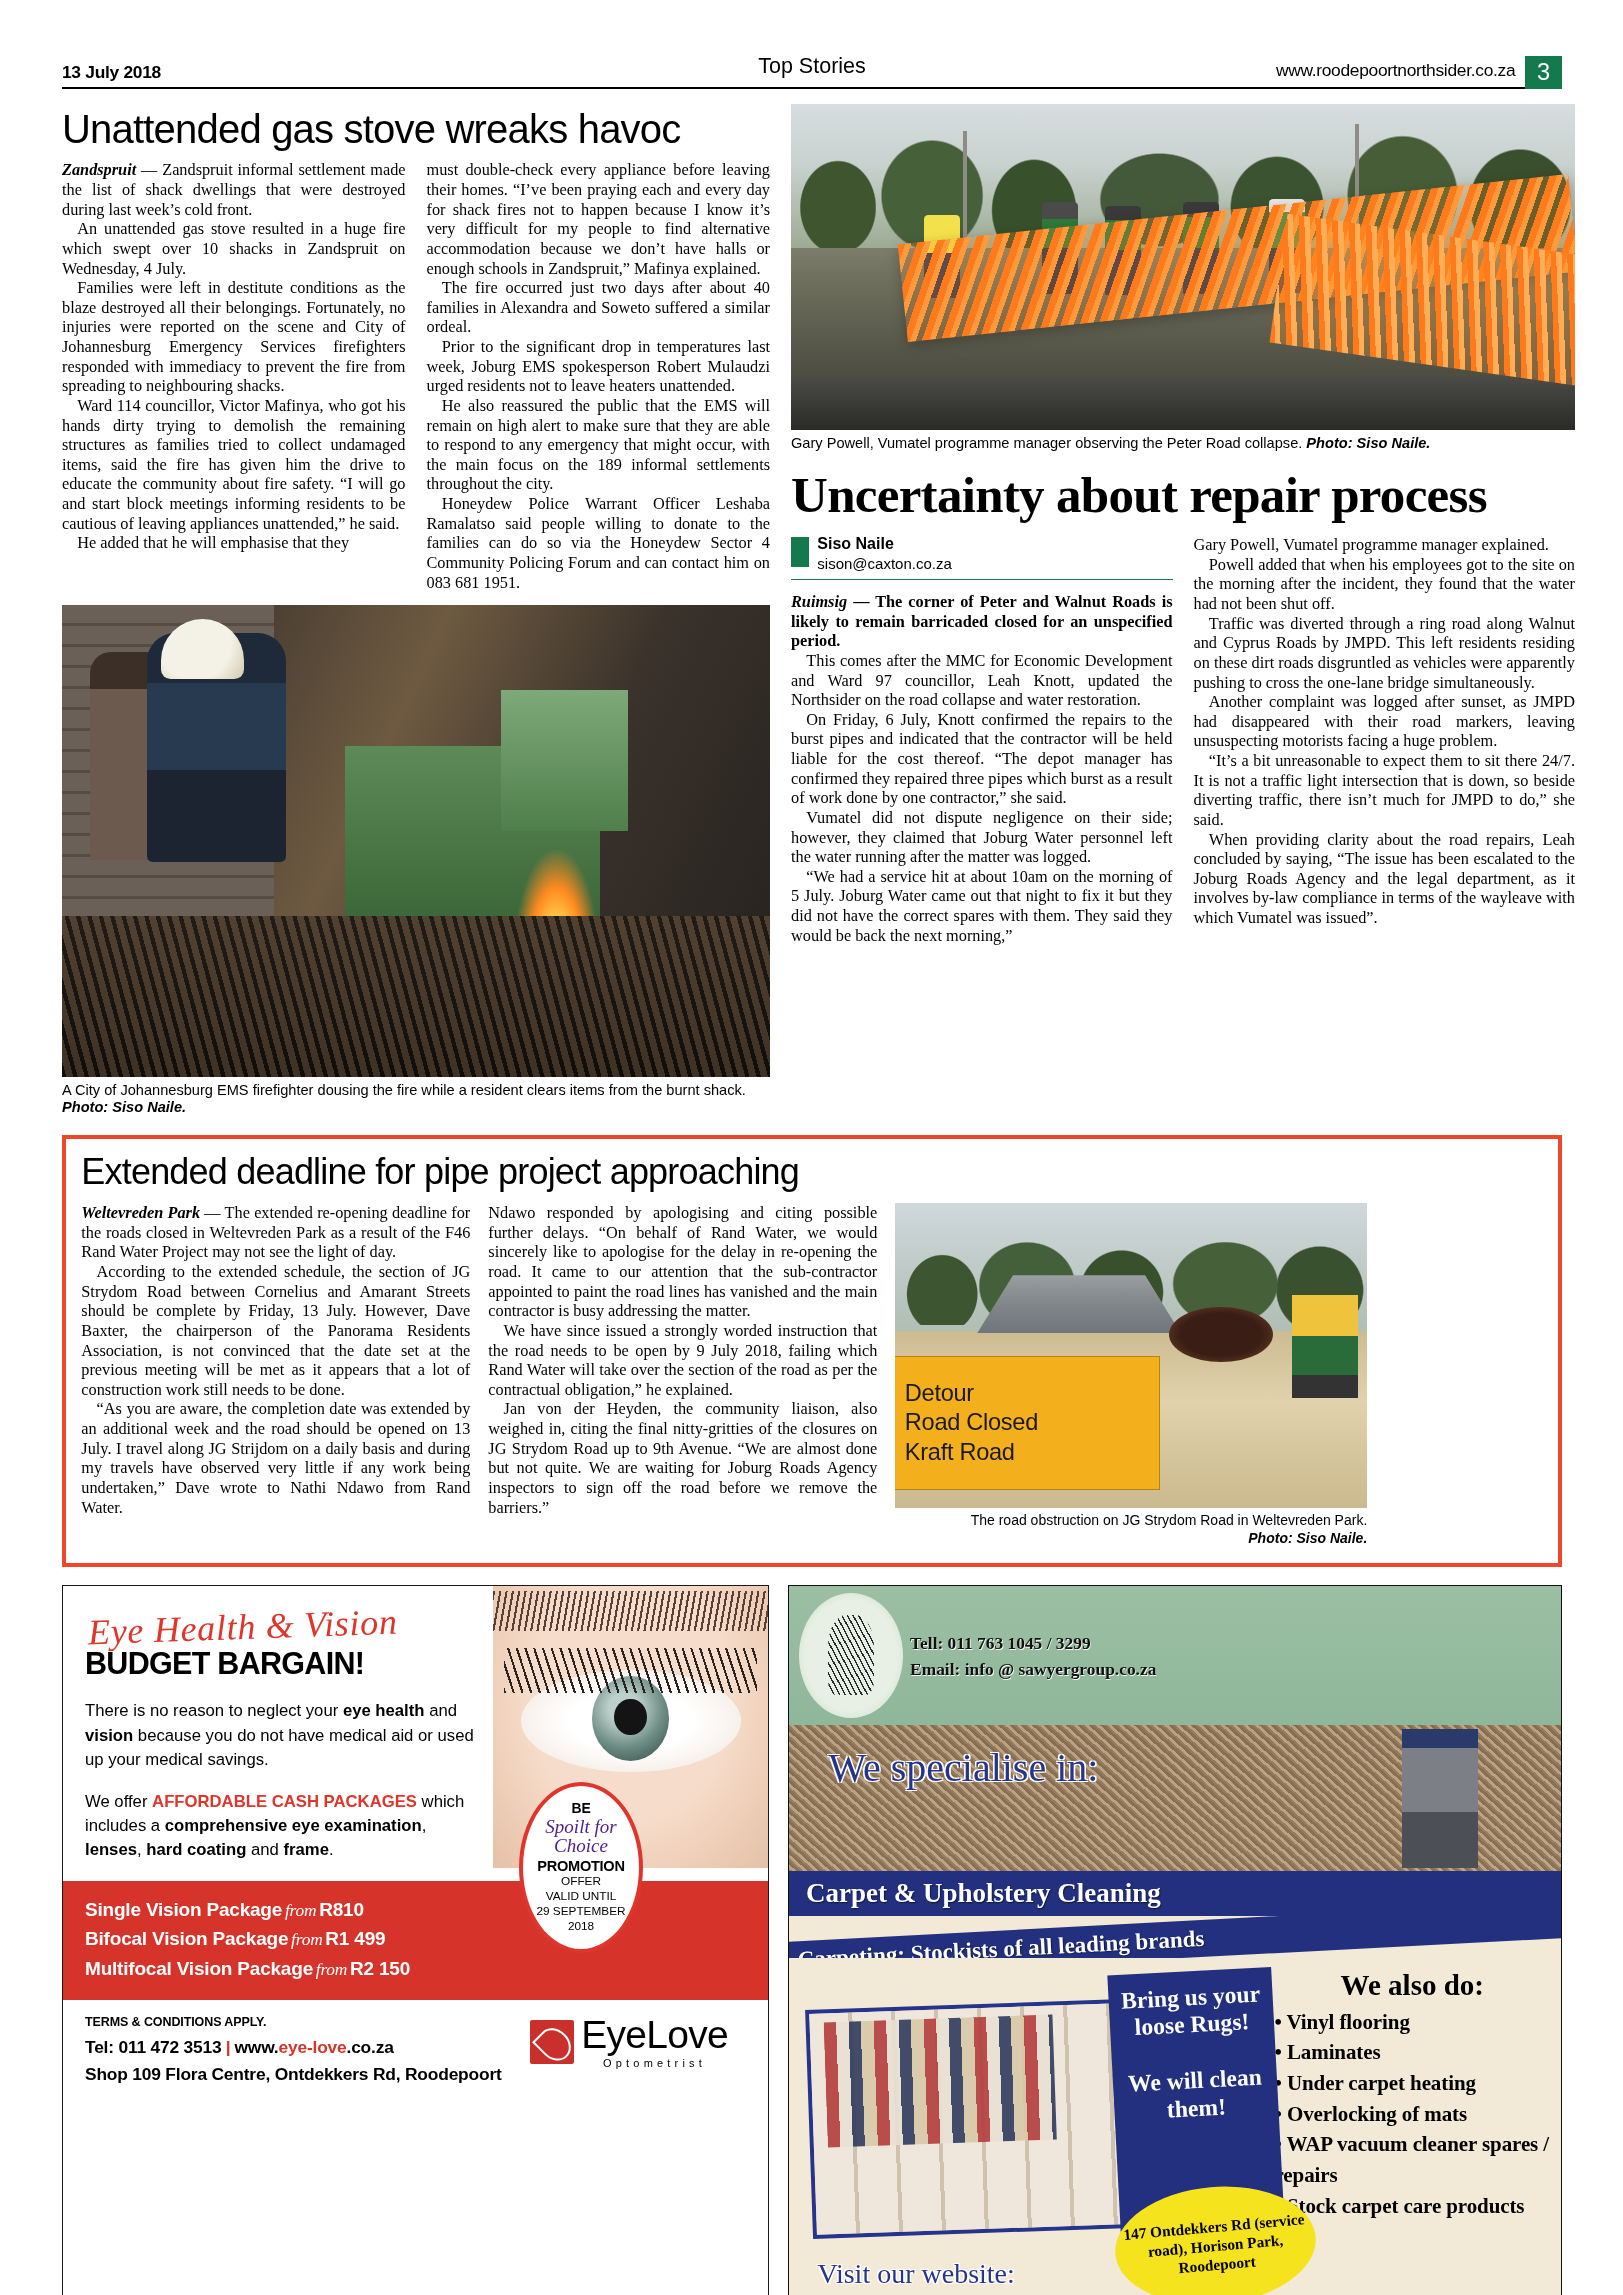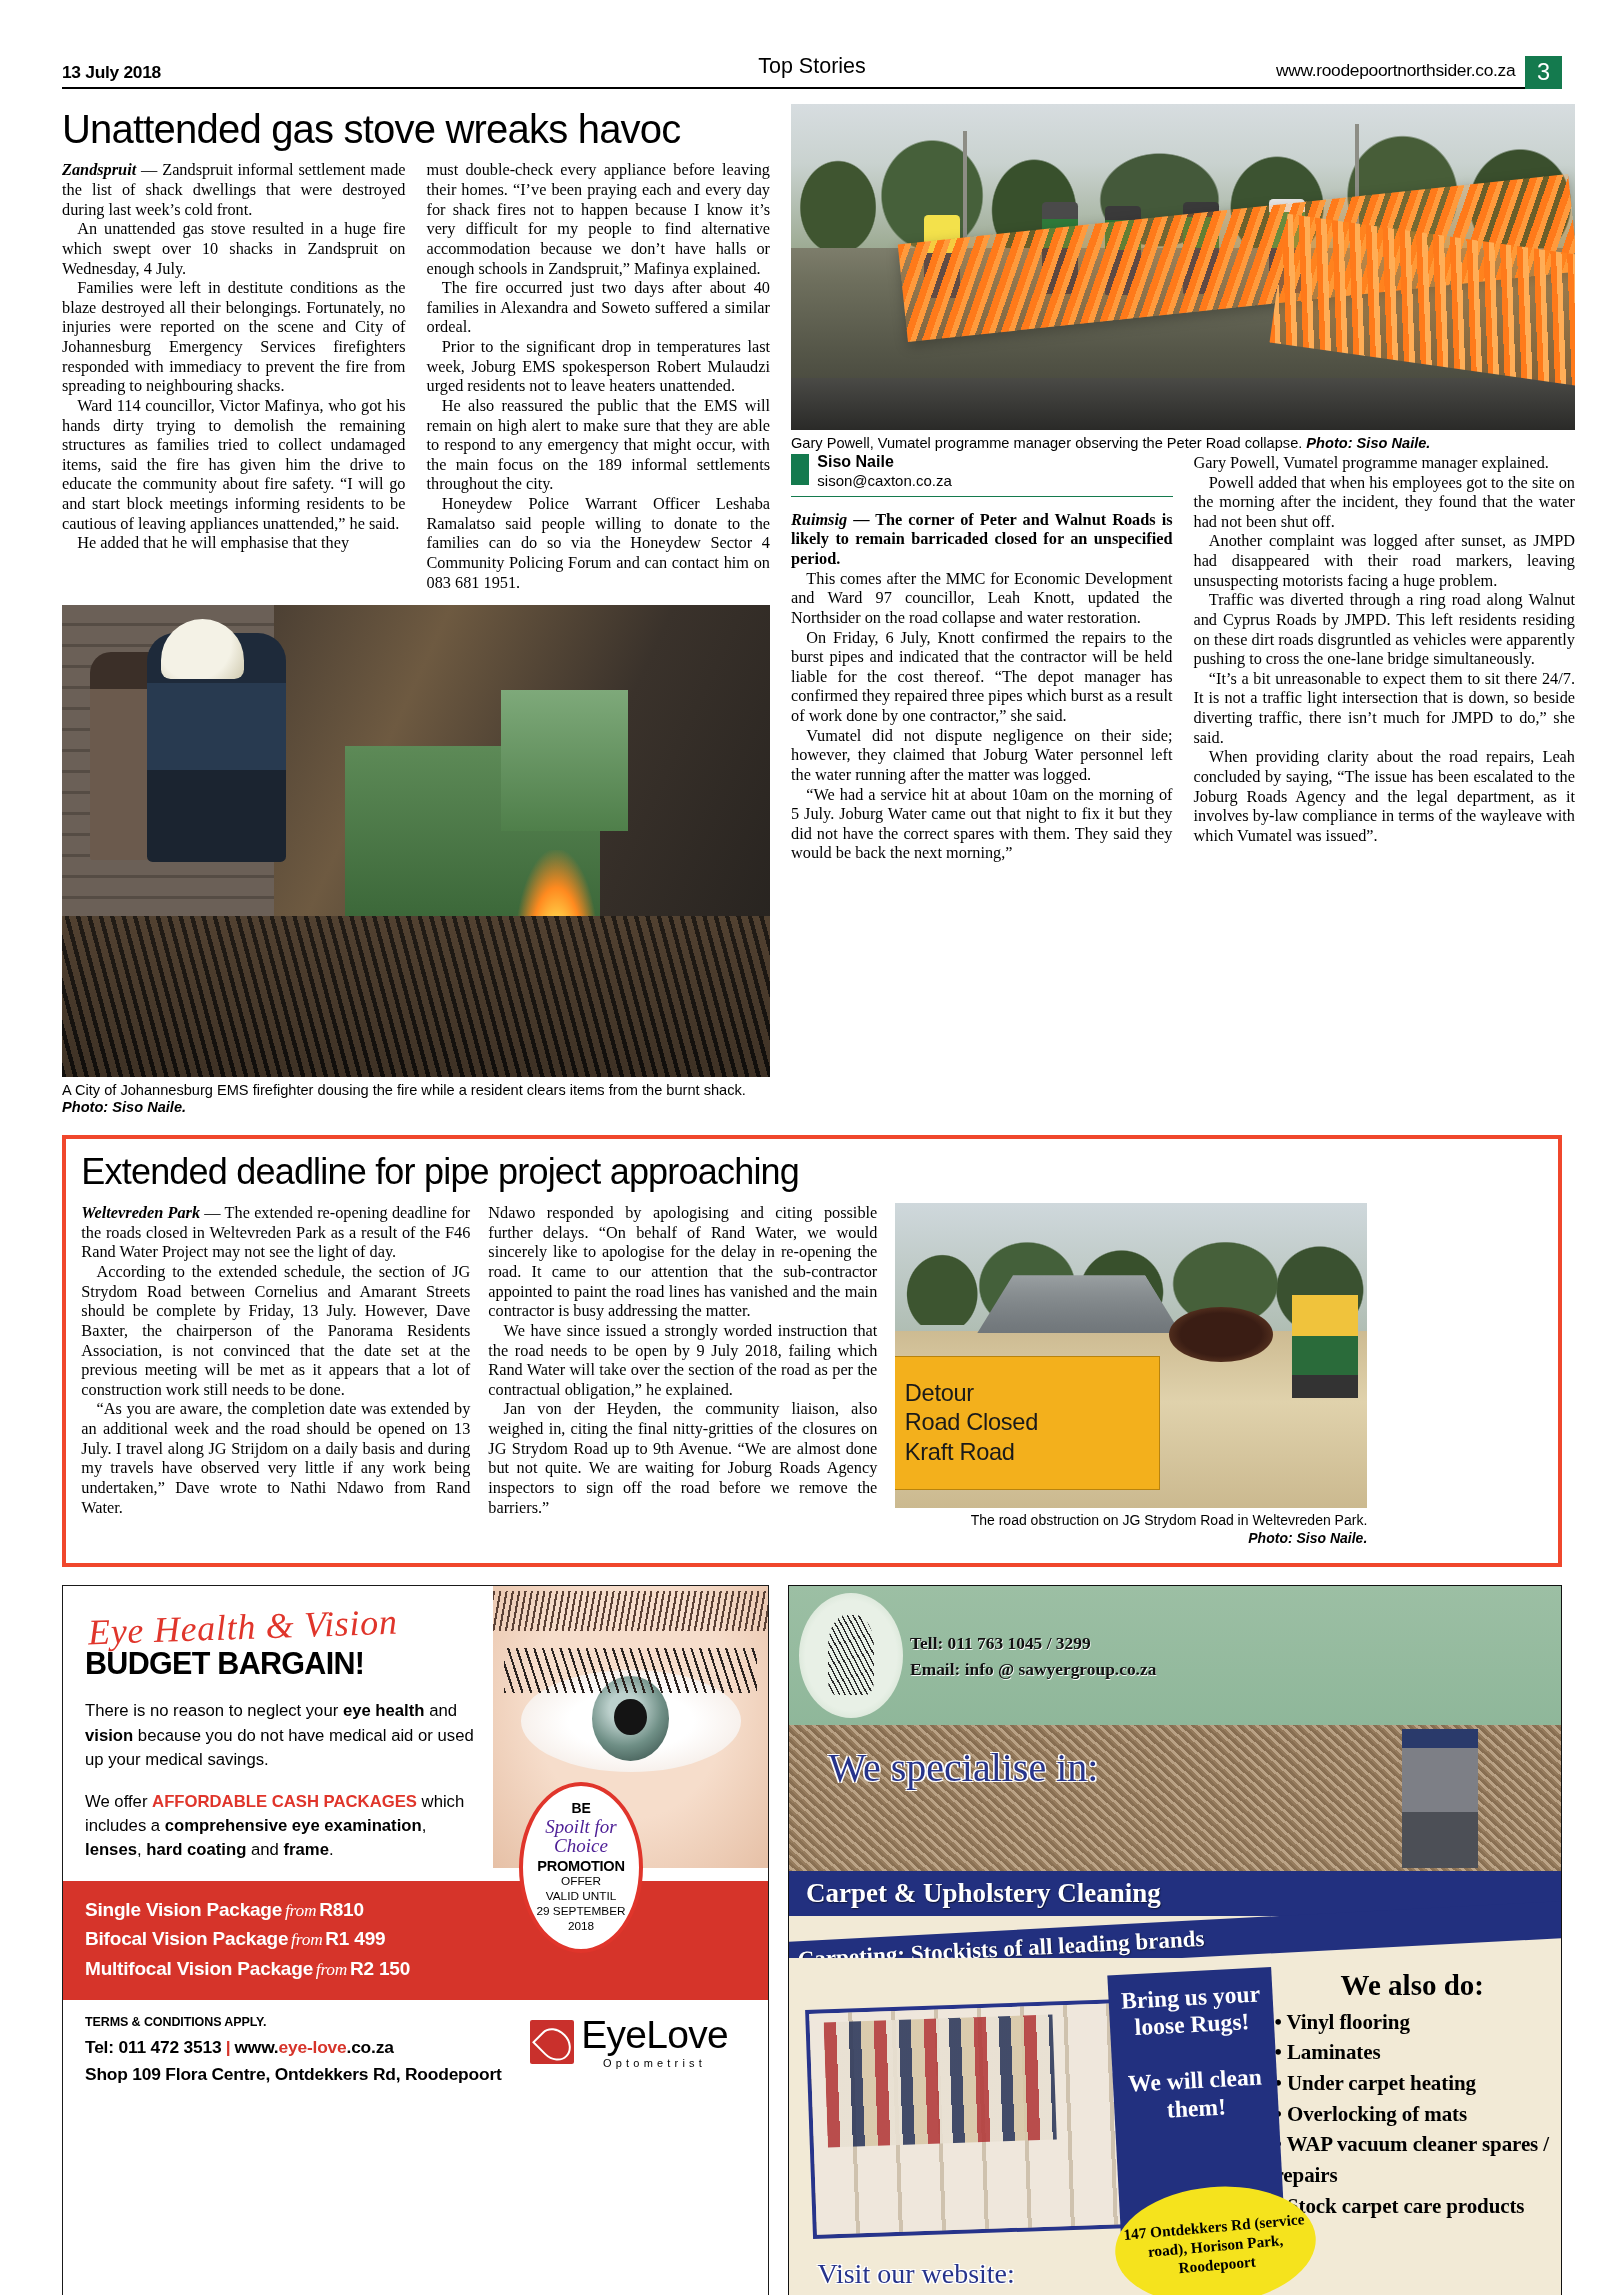--- a/index.html
+++ b/index.html
@@ -522,20 +522,21 @@
         <div class="worker w3"></div>
         <div class="worker w4"></div>
         <div class="worker w5"></div>
         <div class="netting"></div>
         <div class="netting2"></div>
       </div>
       <div class="caption">
         <span>Gary Powell, Vumatel programme manager observing the Peter Road collapse. </span><b>Photo: Siso Naile.</b>
       </div>
 
+      <h1 class="headline2">Uncertainty about repair process</h1>
 
       <div class="cols2b">
         <div class="body-col">
           <div class="byline">
             <div class="chip"></div>
             <div class="who">
               <div class="name">Siso Naile</div>
               <div class="mail">sison@caxton.co.za</div>
             </div>
           </div>
@@ -543,22 +544,22 @@
 
           <p class="first" style="font-weight:bold"><i>Ruimsig</i><span> — The corner of Peter and Walnut Roads is likely to remain barricaded closed for an unspecified period.</span></p>
           <p>This comes after the MMC for Economic Development and Ward 97 councillor, Leah Knott, updated the Northsider on the road collapse and water restoration.</p>
           <p>On Friday, 6 July, Knott confirmed the repairs to the burst pipes and indicated that the contractor will be held liable for the cost thereof. “The depot manager has confirmed they repaired three pipes which burst as a result of work done by one contractor,” she said.</p>
           <p>Vumatel did not dispute negligence on their side; however, they claimed that Joburg Water personnel left the water running after the matter was logged.</p>
           <p>“We had a service hit at about 10am on the morning of 5 July. Joburg Water came out that night to fix it but they did not have the correct spares with them. They said they would be back the next morning,”</p>
         </div>
         <div class="body-col">
           <p class="first">Gary Powell, Vumatel programme manager explained.</p>
           <p>Powell added that when his employees got to the site on the morning after the incident, they found that the water had not been shut off.</p>
+          <p>Traffic was diverted through a ring road along Walnut and Cyprus Roads by JMPD. This left residents residing on these dirt roads disgruntled as vehicles were apparently pushing to cross the one-lane bridge simultaneously.</p>
           <p>Another complaint was logged after sunset, as JMPD had disappeared with their road markers, leaving unsuspecting motorists facing a huge problem.</p>
-          <p>Traffic was diverted through a ring road along Walnut and Cyprus Roads by JMPD. This left residents residing on these dirt roads disgruntled as vehicles were apparently pushing to cross the one-lane bridge simultaneously.</p>
           <p>“It’s a bit unreasonable to expect them to sit there 24/7. It is not a traffic light intersection that is down, so beside diverting traffic, there isn’t much for JMPD to do,” she said.</p>
           <p>When providing clarity about the road repairs, Leah concluded by saying, “The issue has been escalated to the Joburg Roads Agency and the legal department, as it involves by-law compliance in terms of the wayleave with which Vumatel was issued”.</p>
         </div>
       </div>
     </div>
   </div>
 
   <div class="redbox">
     <h2 class="headline3 hl-sans-light">Extended deadline for pipe project approaching</h2>
     <div class="ext-wrap">

